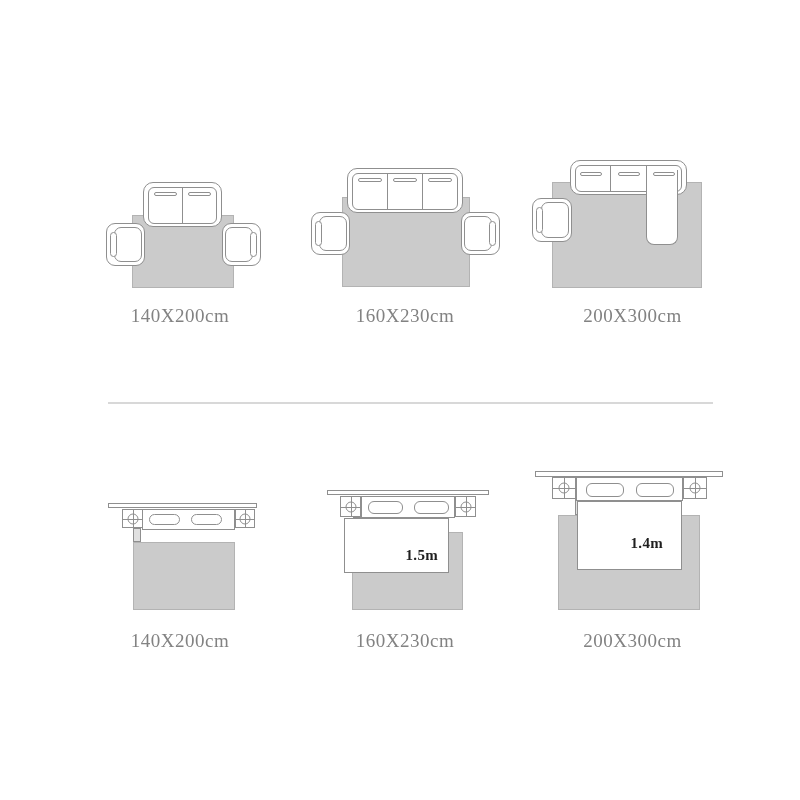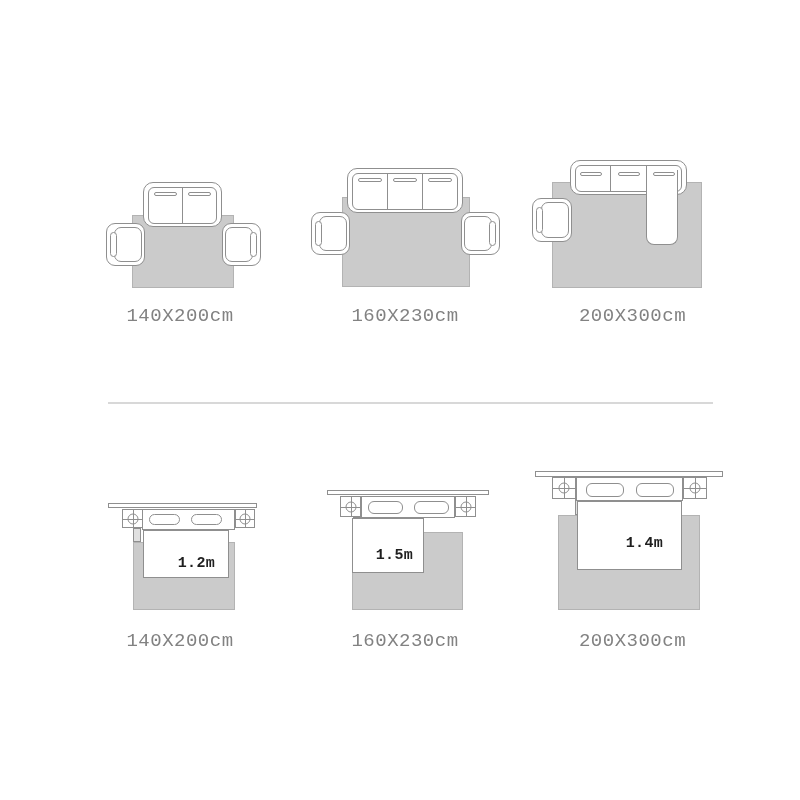--- a/index.html
+++ b/index.html
@@ -1,18 +1,18 @@
 <!DOCTYPE html>
 <html style="--bg: #ffffff; --rug_fill: #cbcbcb; --rug_border: #b3b3b3; --outline: #8f8f8f; --label_text: #828282; --dim_label_text: #1f1f1f; --divider: #d8d8d8; --leg_fill: #e0e0e0;"><head>
 <meta charset="utf-8">
 <style>
   html,body{margin:0;padding:0;background:#fff;}
   .stage{
     position:relative;width:800px;height:800px;background:var(--bg,#fff);
-    font-family:Liberation Mono, monospace;overflow:hidden;
+    font-family:Liberation Serif, serif;overflow:hidden;
   }
   .cell{position:absolute;}
   .cell *{box-sizing:border-box;}
 
   
   .rug{position:absolute;background:var(--rug_fill,#cbcbcb);border:1px solid var(--rug_border,#b3b3b3);}
   .size-label{
     position:absolute;left:0;right:0;text-align:center;
     font-size:19px;line-height:22px;letter-spacing:.5px;
     color:var(--label_text,#828282);
@@ -131,41 +131,38 @@
       <span class="chair-pill"></span>
     </div>
     <div class="size-label" style="top:155px">200X300cm</div>
   </div>
 
   <div class="divider"></div>
 
   <div class="cell" style="left:90px;top:470px;width:180px;height:200px">
     <div class="rug" style="left:43px;top:72px;width:102px;height:68px"></div>
     <div class="legbar" style="left:43px;top:58px;width:8px;height:14px"></div>
-    <div class="bedbody" style="left:53px;top:60px;width:86px;height:48px">
-      <span class="bedsize" style="right:13px;bottom:5px">1.2m</span>
-    </div>
     <div class="pillowsec" style="left:52px;top:39px;width:93px;height:21px">
       <span class="pillow" style="left:6px;top:4px;width:31px;height:11px"></span>
       <span class="pillow" style="left:48px;top:4px;width:31px;height:11px"></span>
     </div>
     <div class="nightstand" style="left:32px;top:39px;width:21px;height:19px">
         <span class="lamp"></span>
       </div>
     <div class="nightstand" style="left:145px;top:39px;width:20px;height:19px">
         <span class="lamp"></span>
       </div>
     <div class="headboard" style="left:18px;top:33px;width:149px;height:5px"></div>
     <div class="size-label" style="top:160px">140X200cm</div>
   </div>
 
   <div class="cell" style="left:300px;top:460px;width:210px;height:210px">
     <div class="rug" style="left:52px;top:72px;width:111px;height:78px"></div>
     <div class="legbar" style="left:53px;top:57px;width:8px;height:15px"></div>
-    <div class="bedbody" style="left:52px;top:58px;width:72px;height:55px">
+    <div class="bedbody" style="left:44px;top:58px;width:105px;height:55px">
       <span class="bedsize" style="right:10px;bottom:8px">1.5m</span>
     </div>
     <div class="pillowsec" style="left:61px;top:36px;width:94px;height:22px">
       <span class="pillow" style="left:6px;top:4px;width:35px;height:13px"></span>
       <span class="pillow" style="left:52px;top:4px;width:35px;height:13px"></span>
     </div>
     <div class="nightstand" style="left:40px;top:36px;width:21px;height:21px">
         <span class="lamp"></span>
       </div>
     <div class="nightstand" style="left:155px;top:36px;width:21px;height:21px">

